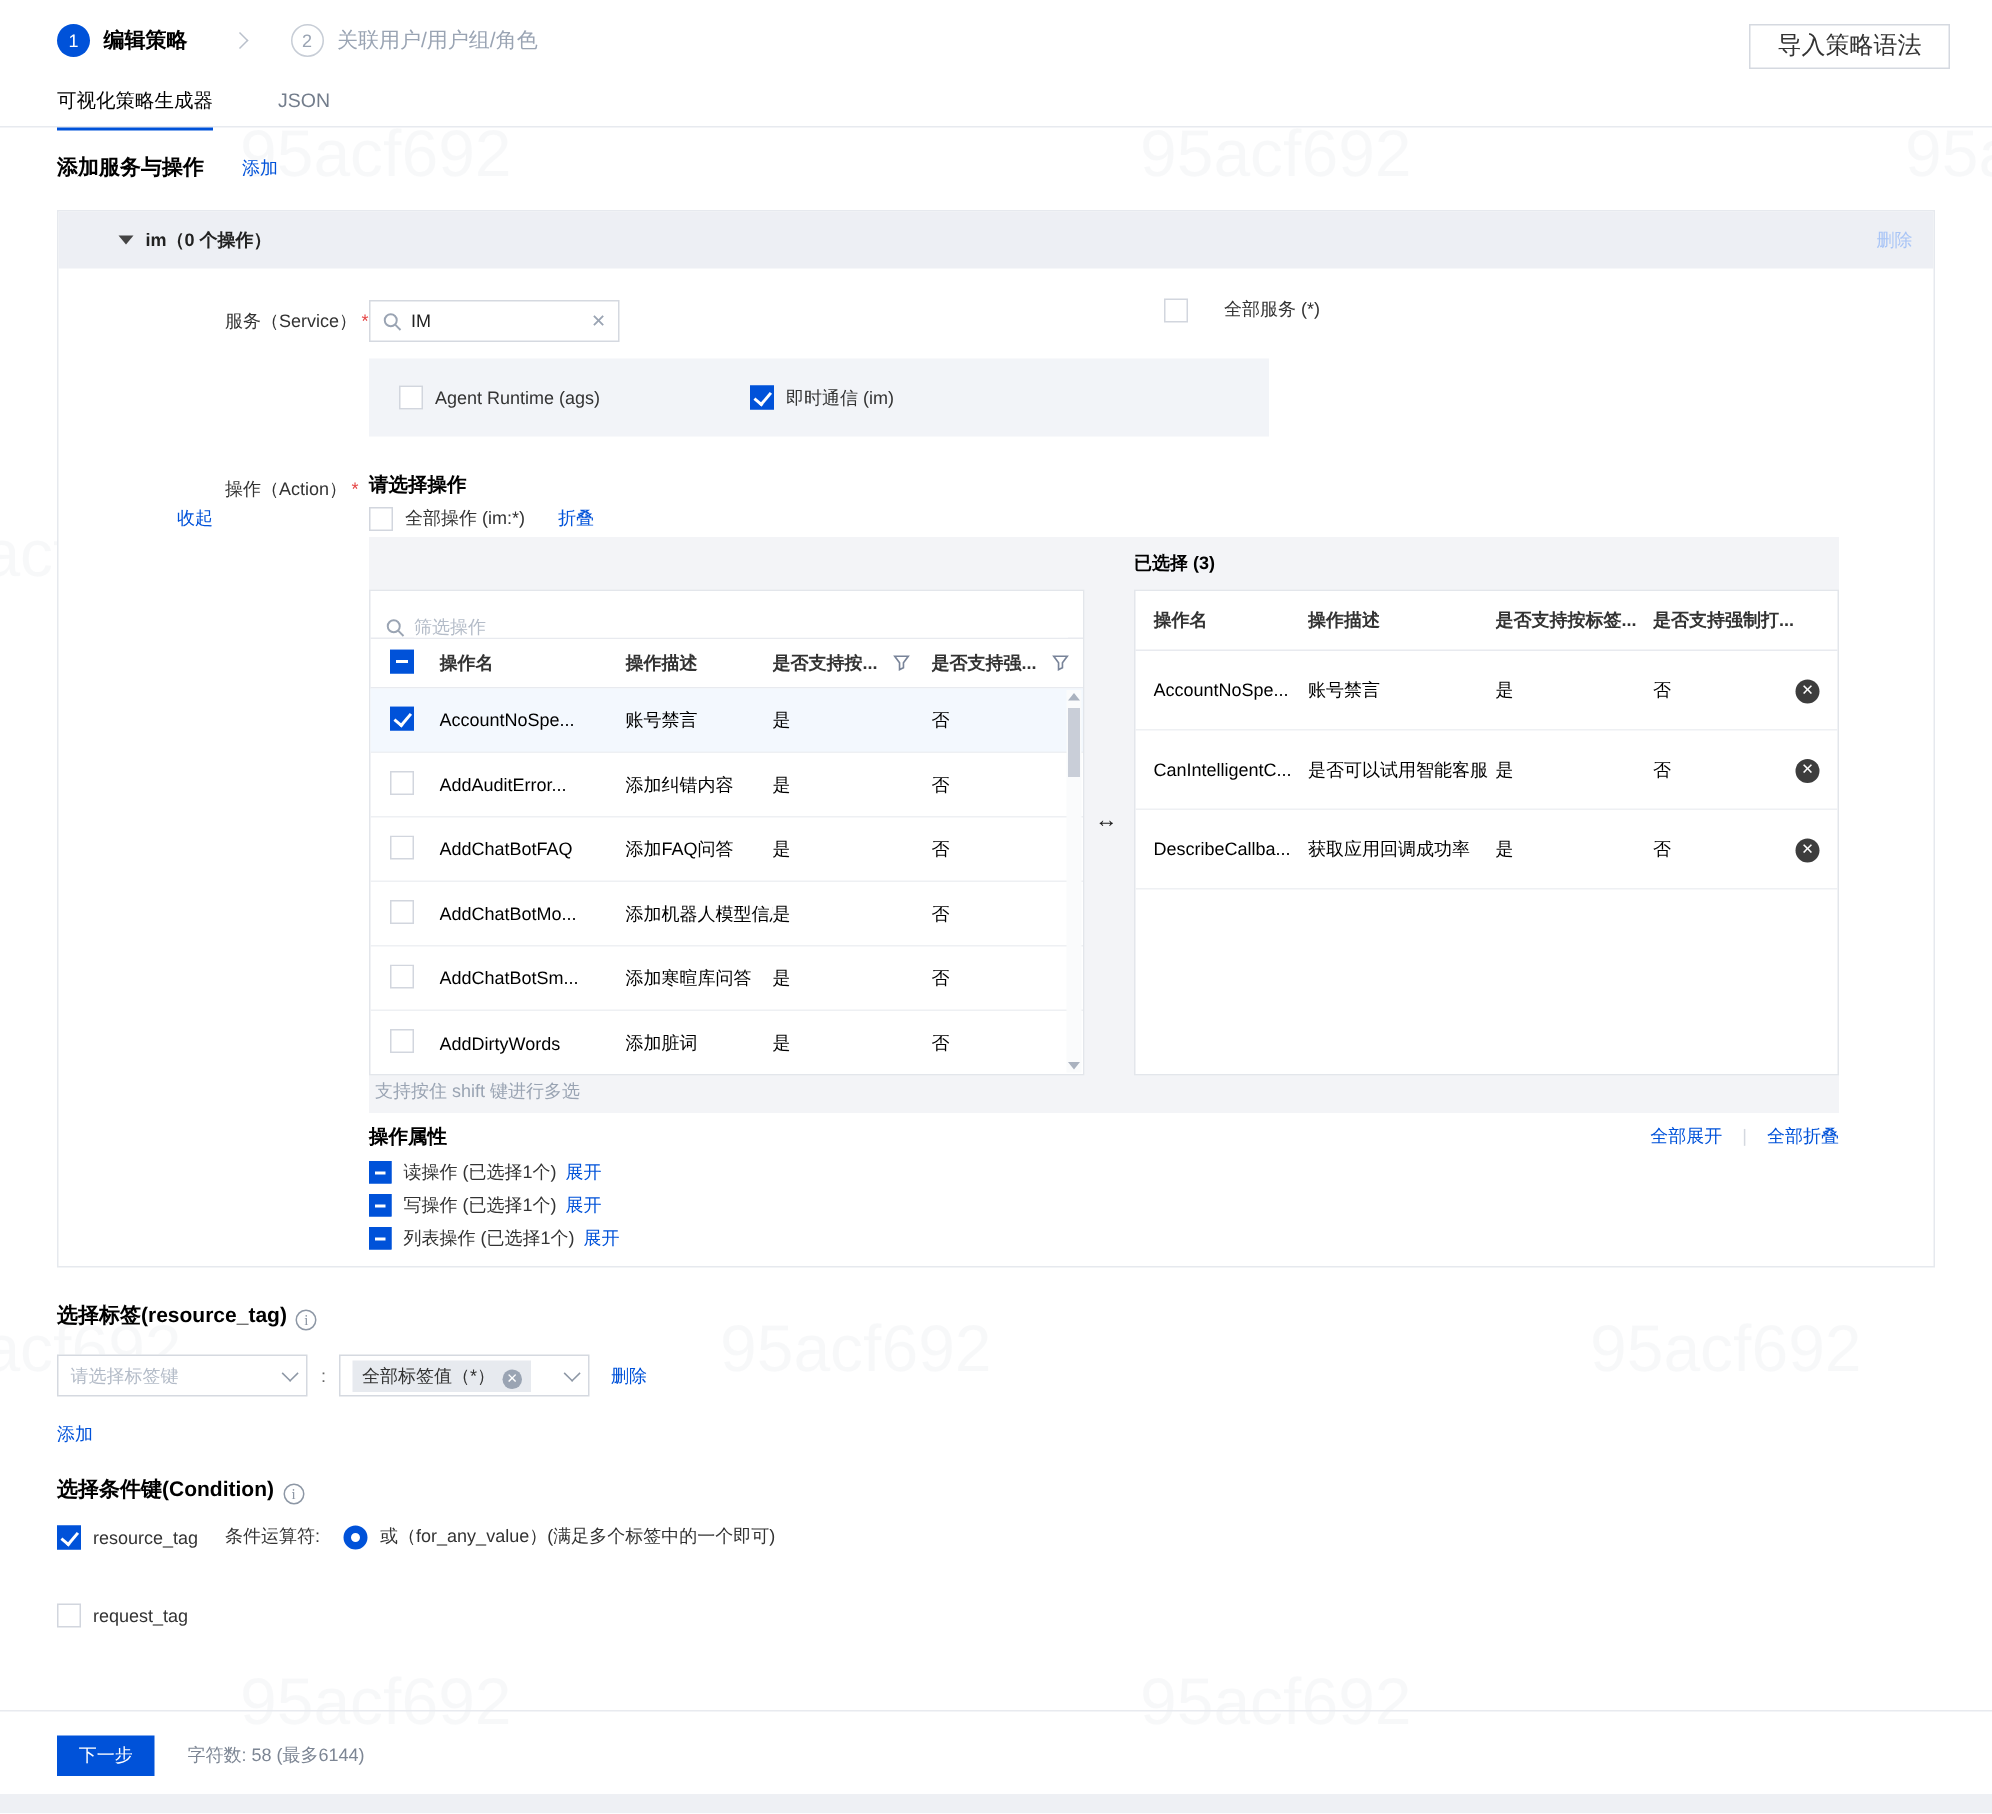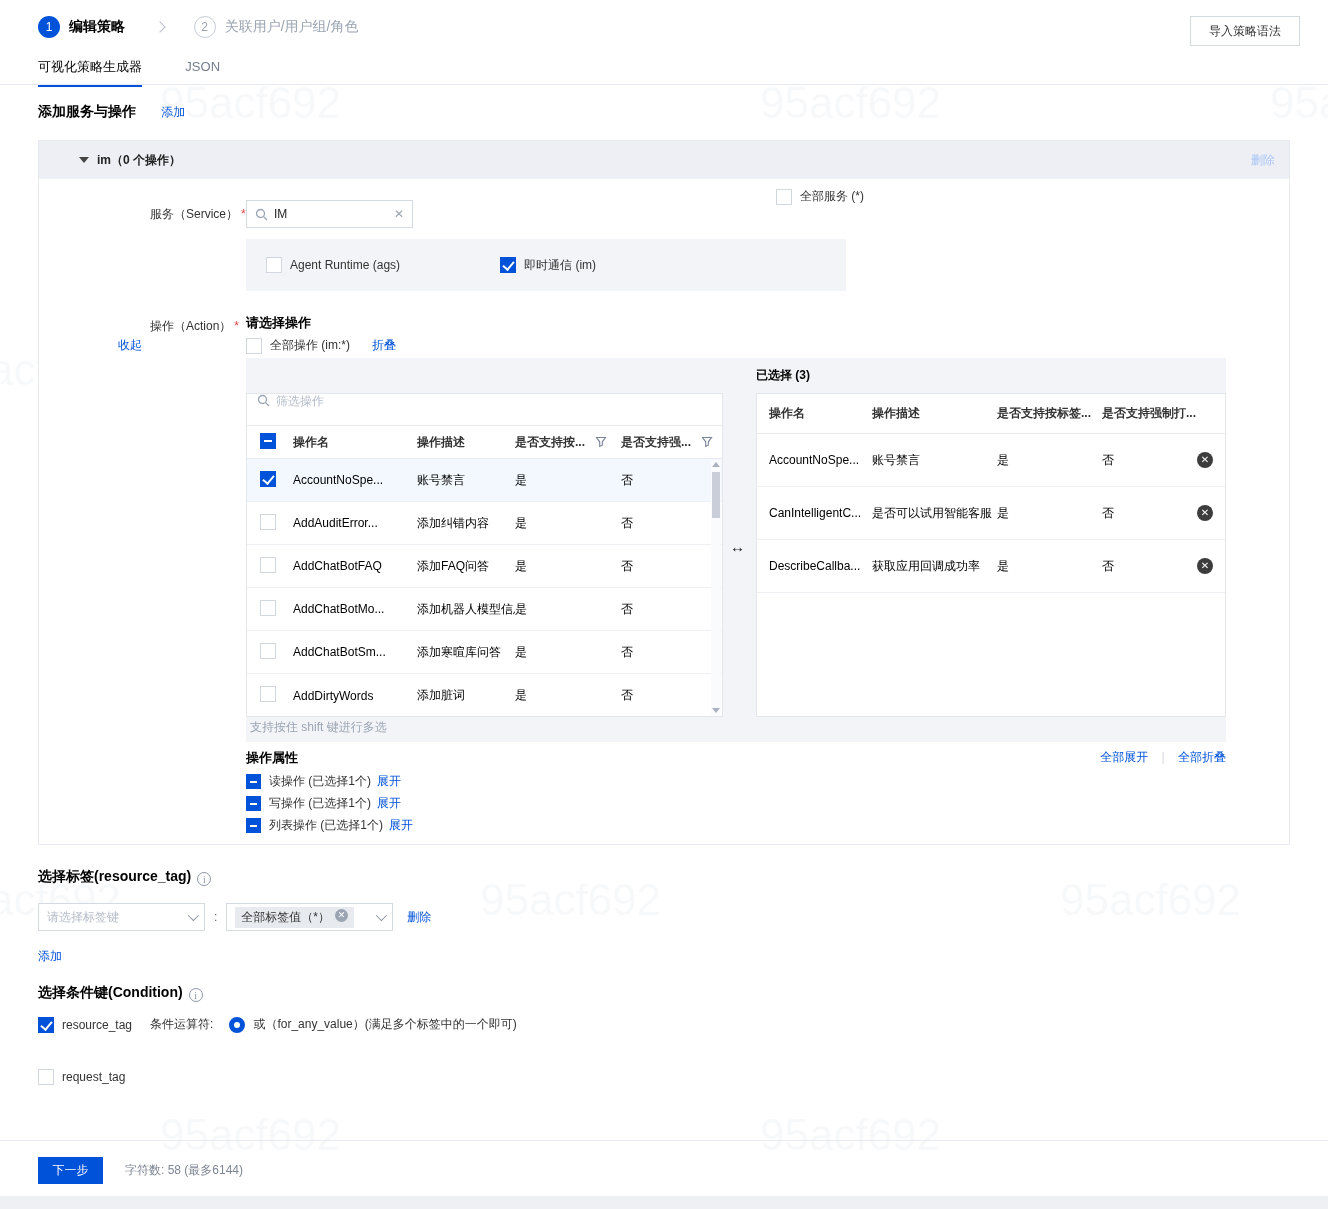--- a/index.html
+++ b/index.html
@@ -14,21 +14,21 @@
 
   
   .topbar { position:absolute; left:38px; right:28px; top:16px; height:30px; z-index:2; }
   .step { display:inline-flex; align-items:center; vertical-align:middle; }
   .step-circle { width:22px; height:22px; border-radius:50%; display:inline-flex; align-items:center; justify-content:center; font-size:12px; margin-right:9px; }
   .step-circle.active { background:#0052d9; color:#fff; }
   .step-circle.idle { background:#fff; color:#9aa4b3; border:1px solid #c7cdd6; }
   .step-label.active { font-weight:bold; font-size:14px; color:#000; }
   .step-label.idle { font-size:14px; color:#9aa4b3; }
   .step-sep { display:inline-block; width:8px; height:8px; border-top:1px solid #b9c0cb; border-right:1px solid #b9c0cb; transform:rotate(45deg); margin:0 26px 0 28px; vertical-align:middle; }
-  .import-btn { position:absolute; right:0; top:0; height:30px; padding:0 18px; background:#fff; border:1px solid #d5d9e0; color:#333; font-size:12px; line-height:28px; cursor:pointer; }
+  .import-btn { position:absolute; right:0; top:0; height:30px; padding:0 18px; background:#fff; border:1px solid #d5d9e0; color:#333; font-size:16px; line-height:28px; cursor:pointer; }
 
   
   .tabs { position:absolute; left:0; right:0; top:58px; height:27px; border-bottom:1px solid #e7eaef; padding-left:38px; z-index:2; }
   .tab { display:inline-block; margin-right:40px; font-size:13px; padding-bottom:9px; cursor:pointer; }
   .tab.active { color:#000; border-bottom:2px solid #0052d9; }
   .tab.idle { color:#737d8c; }
 
   .section-head { position:absolute; left:38px; top:103px; z-index:2; }
   .section-head .ttl { font-size:14px; font-weight:bold; display:inline-block; }
   .section-head .lnk { margin-left:22px; font-size:12px; }
@@ -51,42 +51,42 @@
   .icon-x { color:#9aa4b3; font-size:12px; cursor:pointer; flex:none; }
 
   .chk-line { display:inline-flex; align-items:center; cursor:pointer; }
   .cb { width:16px; height:16px; border:1px solid #d2d6de; background:#fff; display:inline-block; position:relative; flex:none; }
   .cb.checked { background:#0052d9; border-color:#0052d9; }
   .cb.checked::after { content:""; position:absolute; left:4px; top:1px; width:5px; height:9px; border-right:2px solid #fff; border-bottom:2px solid #fff; transform:rotate(40deg); }
   .cb.indet { background:#0052d9; border-color:#0052d9; }
   .cb.indet::after { content:""; position:absolute; left:3px; top:6px; width:8px; height:2px; background:#fff; }
   .cb-label { margin-left:8px; font-size:12px; color:#333; }
 
-  .all-services { position:absolute; left:737px; top:9px; }
+  .all-services { position:absolute; left:737px; top:19px;gap:16px; }
   .options-panel { position:absolute; left:207px; top:60px; width:600px; height:52px; background:#f2f4f8; display:flex; align-items:center; padding-left:20px; }
   .options-panel .chk-line { margin-right:100px; }
 
   .action-label { top:139px; }
   .collapse-lnk { position:absolute; left:79px; top:158px; }
   .picker-title { position:absolute; left:207px; top:135px; font-weight:bold; font-size:13px; color:#000; }
   .allops-row { position:absolute; left:207px; top:158px; display:flex; align-items:center; }
   .allops-row .lnk { margin-left:22px; }
 
   
   .transfer { position:absolute; left:207px; top:179px; width:980px; height:384px; background:#f3f4f7; }
   .t-title { position:absolute; top:9px; font-weight:bold; font-size:12px; color:#000; }
   .t-title.left { left:4px;margin-top:46px; }
   .t-title.right { left:510px; }
   .t-box { position:absolute; top:35px; height:324px; background:#fff; border:1px solid #e3e6eb; }
   .t-box.left { left:0; width:477px; }
   .t-box.right { left:510px; width:470px; }
   .t-mid { position:absolute; left:484px; top:180px; font-size:15px; font-weight:bold; color:#1a1a1a; }
   .t-hint { position:absolute; left:4px; top:361px; color:#9aa4b3; font-size:12px; }
 
-  .t-search { height:32px; display:flex; align-items:flex-start; padding:0 10px; border-bottom:1px solid #e8eaef; }
+  .t-search { height:32px; display:flex; align-items:flex-end; padding:0 10px; border-bottom:1px solid #e8eaef; }
   .t-search input { border:none; outline:none; flex:1; font-size:12px; font-family:inherit; color:#222; }
   .t-search input::placeholder { color:#b4bcc8; }
 
   .trow { display:flex; align-items:center; }
   .trow .cell { padding-right:6px; overflow:hidden; white-space:nowrap; }
   .lt-head { height:33px; border-bottom:1px solid #e8eaef; font-weight:bold; color:#333; }
   .lt-row { height:43px; border-bottom:1px solid #eef0f3; }
   .lt-row.selected { background:#f3f8fe; }
   .c-cb { width:46px; padding-left:13px; flex:none; }
   .c-name { width:124px; flex:none; }
@@ -119,21 +119,21 @@
   .attr-group .cb { width:15px; height:15px; }
   .attr-group .cb.indet::after { left:3px; top:6px; width:7px; }
   .attr-group .lbl { margin:0 6px 0 8px; color:#333; }
 
   
   .sec-title { position:absolute; left:38px; font-size:14px; font-weight:bold; z-index:2; }
   .info-i { display:inline-block; width:14px; height:14px; border:1px solid #8d97a5; border-radius:50%; color:#8d97a5; font-size:10px; font-weight:normal; text-align:center; line-height:13px; vertical-align:-2px; margin-left:6px; font-family:"Liberation Serif",serif; }
   .selects-row { position:absolute; left:38px; top:903px; height:28px; display:flex; align-items:center; z-index:2; }
   .sel { width:167px; height:28px; border:1px solid #d5d9e0; background:#fff; display:flex; align-items:center; padding:0 8px; cursor:pointer; }
   .sel .ph { color:#b4bcc8; flex:1; overflow:hidden; white-space:nowrap; }
-  .chip { background:#e7eaef; color:#333; font-size:12px; padding:2px 6px; display:inline-flex; align-items:flex-start; margin-right:4px; }
+  .chip { background:#e7eaef; color:#333; font-size:12px; padding:2px 6px; display:inline-flex; align-items:flex-end; margin-right:4px; }
   .chip .chip-x { width:13px; height:13px; border-radius:50%; background:#9aa4b3; color:#fff; font-size:9px; line-height:13px; text-align:center; margin-left:5px; cursor:pointer; }
   .chev { width:8px; height:8px; border-right:1px solid #8d97a5; border-bottom:1px solid #8d97a5; transform:rotate(45deg) translateY(-2px); flex:none; }
   .sel-colon { margin:0 9px; color:#666; }
   .selects-row .lnk { margin-left:14px; }
   .add-lnk { position:absolute; left:38px; top:948px; z-index:2; }
 
   
   .cond-row1 { position:absolute; left:38px; top:1016px; display:flex; align-items:center; z-index:2; }
   .cond-op { margin:0 16px 0 18px; color:#333; }
   .radio-line { display:flex; align-items:center; }

